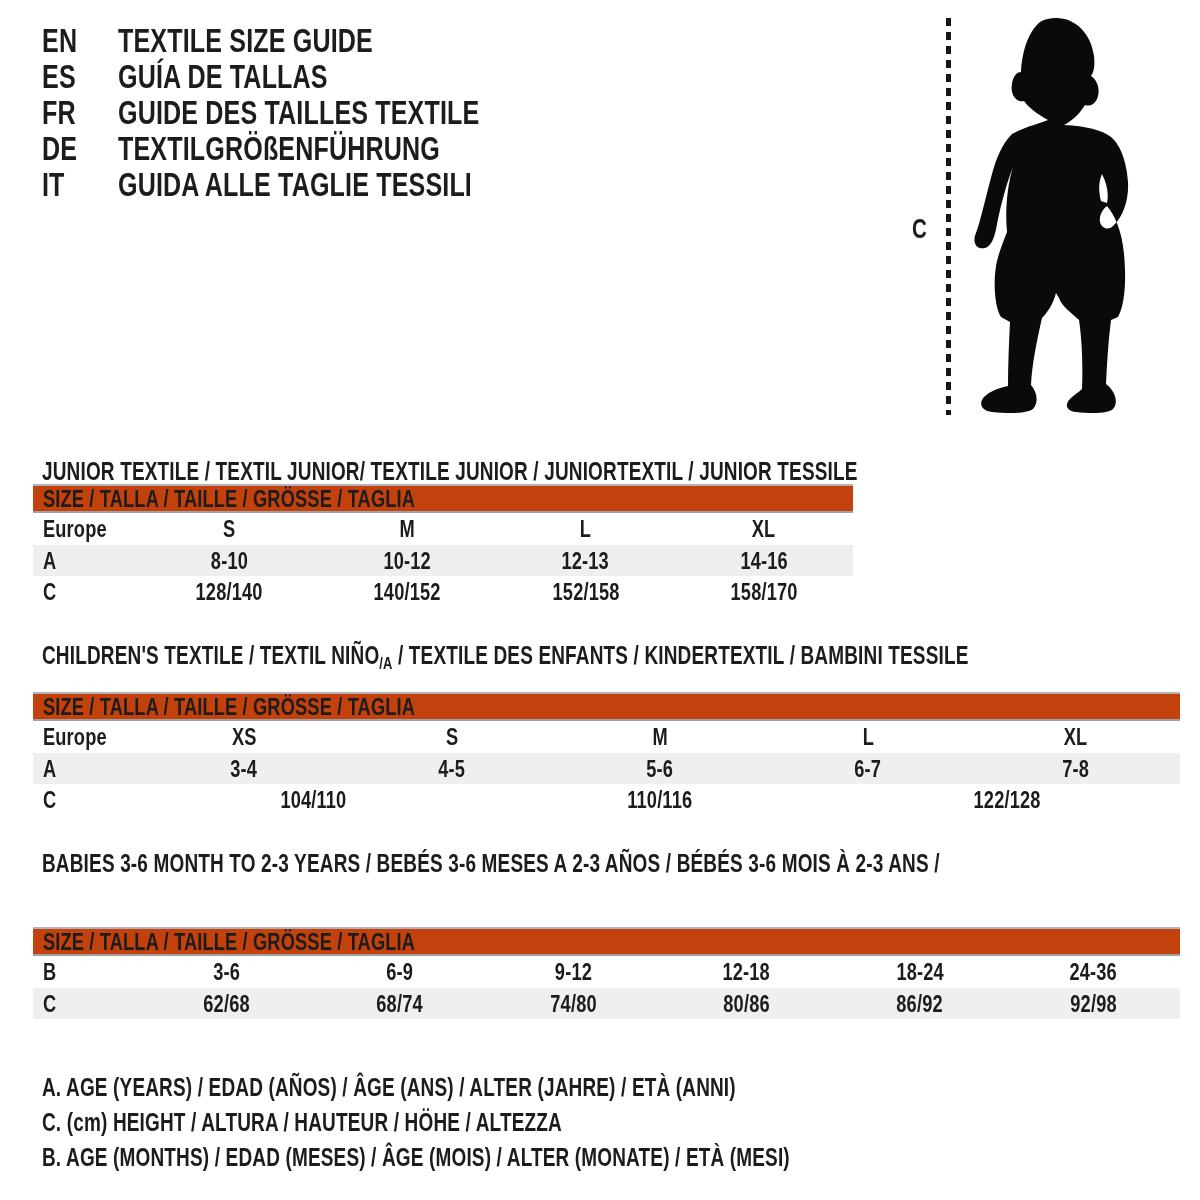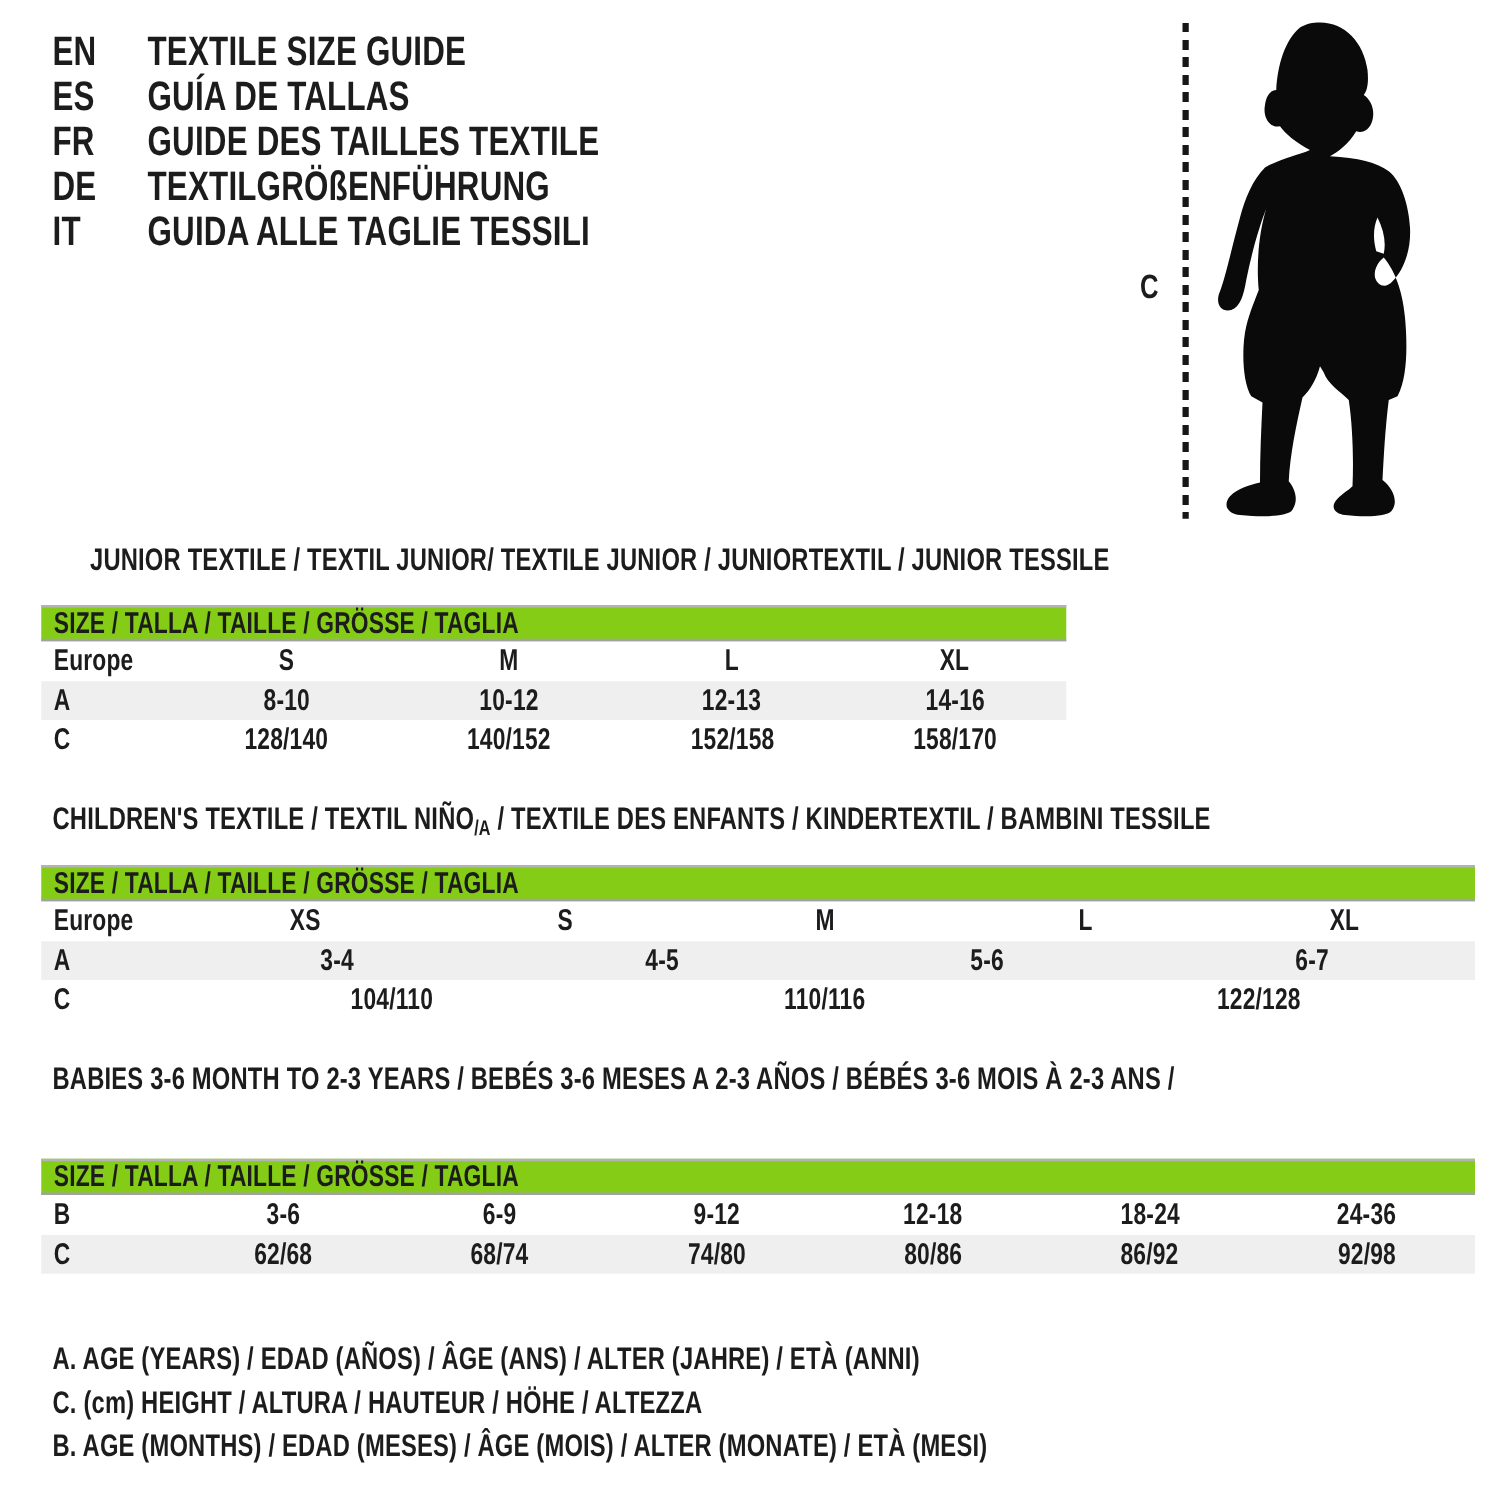--- a/index.html
+++ b/index.html
@@ -21,21 +21,21 @@
   .c-label{position:absolute;left:912px;top:214px;font-size:27px;}
   .figure-svg{position:absolute;left:963px;top:14px;width:182px;height:406px;}
 
   
   .sec-title{position:absolute;left:42px;font-size:25px;line-height:25px;}
   .sec-title .sub{font-size:17px;vertical-align:-5px;font-weight:bold;}
   .stable{position:absolute;left:33px;}
   .t-junior{width:820px;top:484px;}
   .t-children{width:1147px;top:692px;}
   .t-babies{width:1147px;top:927px;}
-  .size-bar{height:25px;background:#84cc16;border-top:2px solid #b3b3b3;border-bottom:2px solid #a2a2a2;
+  .size-bar{height:25px;background:#c2410c;border-top:2px solid #b3b3b3;border-bottom:2px solid #a2a2a2;
     display:flex;align-items:center;padding-left:10px;font-size:24px;}
   .trow{display:flex;align-items:center;font-size:24px;}
   .hrow{height:32px;}
   .drow{height:31px;}
   .shade{background:#efefef;}
   .lab{width:107px;padding-left:10px;box-sizing:border-box;}
   .cell{flex:1;text-align:center;}
 
   
   .legend{position:absolute;left:42px;top:1070px;}
@@ -99,21 +99,21 @@
       C12,236 8,228 12,219 C16,209 21,186 28,160
       C32,145 38,130 48,120
       C60,113 75,110 84,106
       C73,100 64,93 60,87
       C52,89 46,80 48,70 C49,62 53,58 57,58
       C58,38 64,18 76,8 C81,5 86,4 92,4
       Z
       M138,160 C143,170 145,180 143,189 L137,187 C134,176 135,167 138,160 Z"></path>
   </svg>
 
-  <div class="sec-title" style="top:436px;margin-left:30px;">
+  <div class="sec-title" style="top:459px;">
     <span class="cond">JUNIOR TEXTILE / TEXTIL JUNIOR/ TEXTILE JUNIOR / JUNIORTEXTIL / JUNIOR TESSILE</span>
   </div>
   <div class="stable t-junior">
     <div class="size-bar">
       <span class="cond">SIZE / TALLA / TAILLE / GRÖSSE / TAGLIA</span>
     </div>
     <div class="trow hrow">
       <span class="lab"><span class="cond">Europe</span></span>
       <span class="cell"><span class="condc">S</span></span>
       <span class="cell"><span class="condc">M</span></span>
@@ -150,20 +150,21 @@
       <span class="cell"><span class="condc">M</span></span>
       <span class="cell"><span class="condc">L</span></span>
       <span class="cell"><span class="condc">XL</span></span>
     </div>
     <div class="trow drow shade">
       <span class="lab"><span class="cond">A</span></span>
       <span class="cell"><span class="condc">3-4</span></span>
       <span class="cell"><span class="condc">4-5</span></span>
       <span class="cell"><span class="condc">5-6</span></span>
       <span class="cell"><span class="condc">6-7</span></span>
+      <span class="cell"><span class="condc">7-8</span></span>
     </div>
     <div class="trow drow">
       <span class="lab"><span class="cond">C</span></span>
       <span class="cell"><span class="condc">104/110</span></span>
       <span class="cell"><span class="condc">110/116</span></span>
       <span class="cell"><span class="condc">122/128</span></span>
     </div>
   </div>
 
   <div class="sec-title" style="top:851px;">

